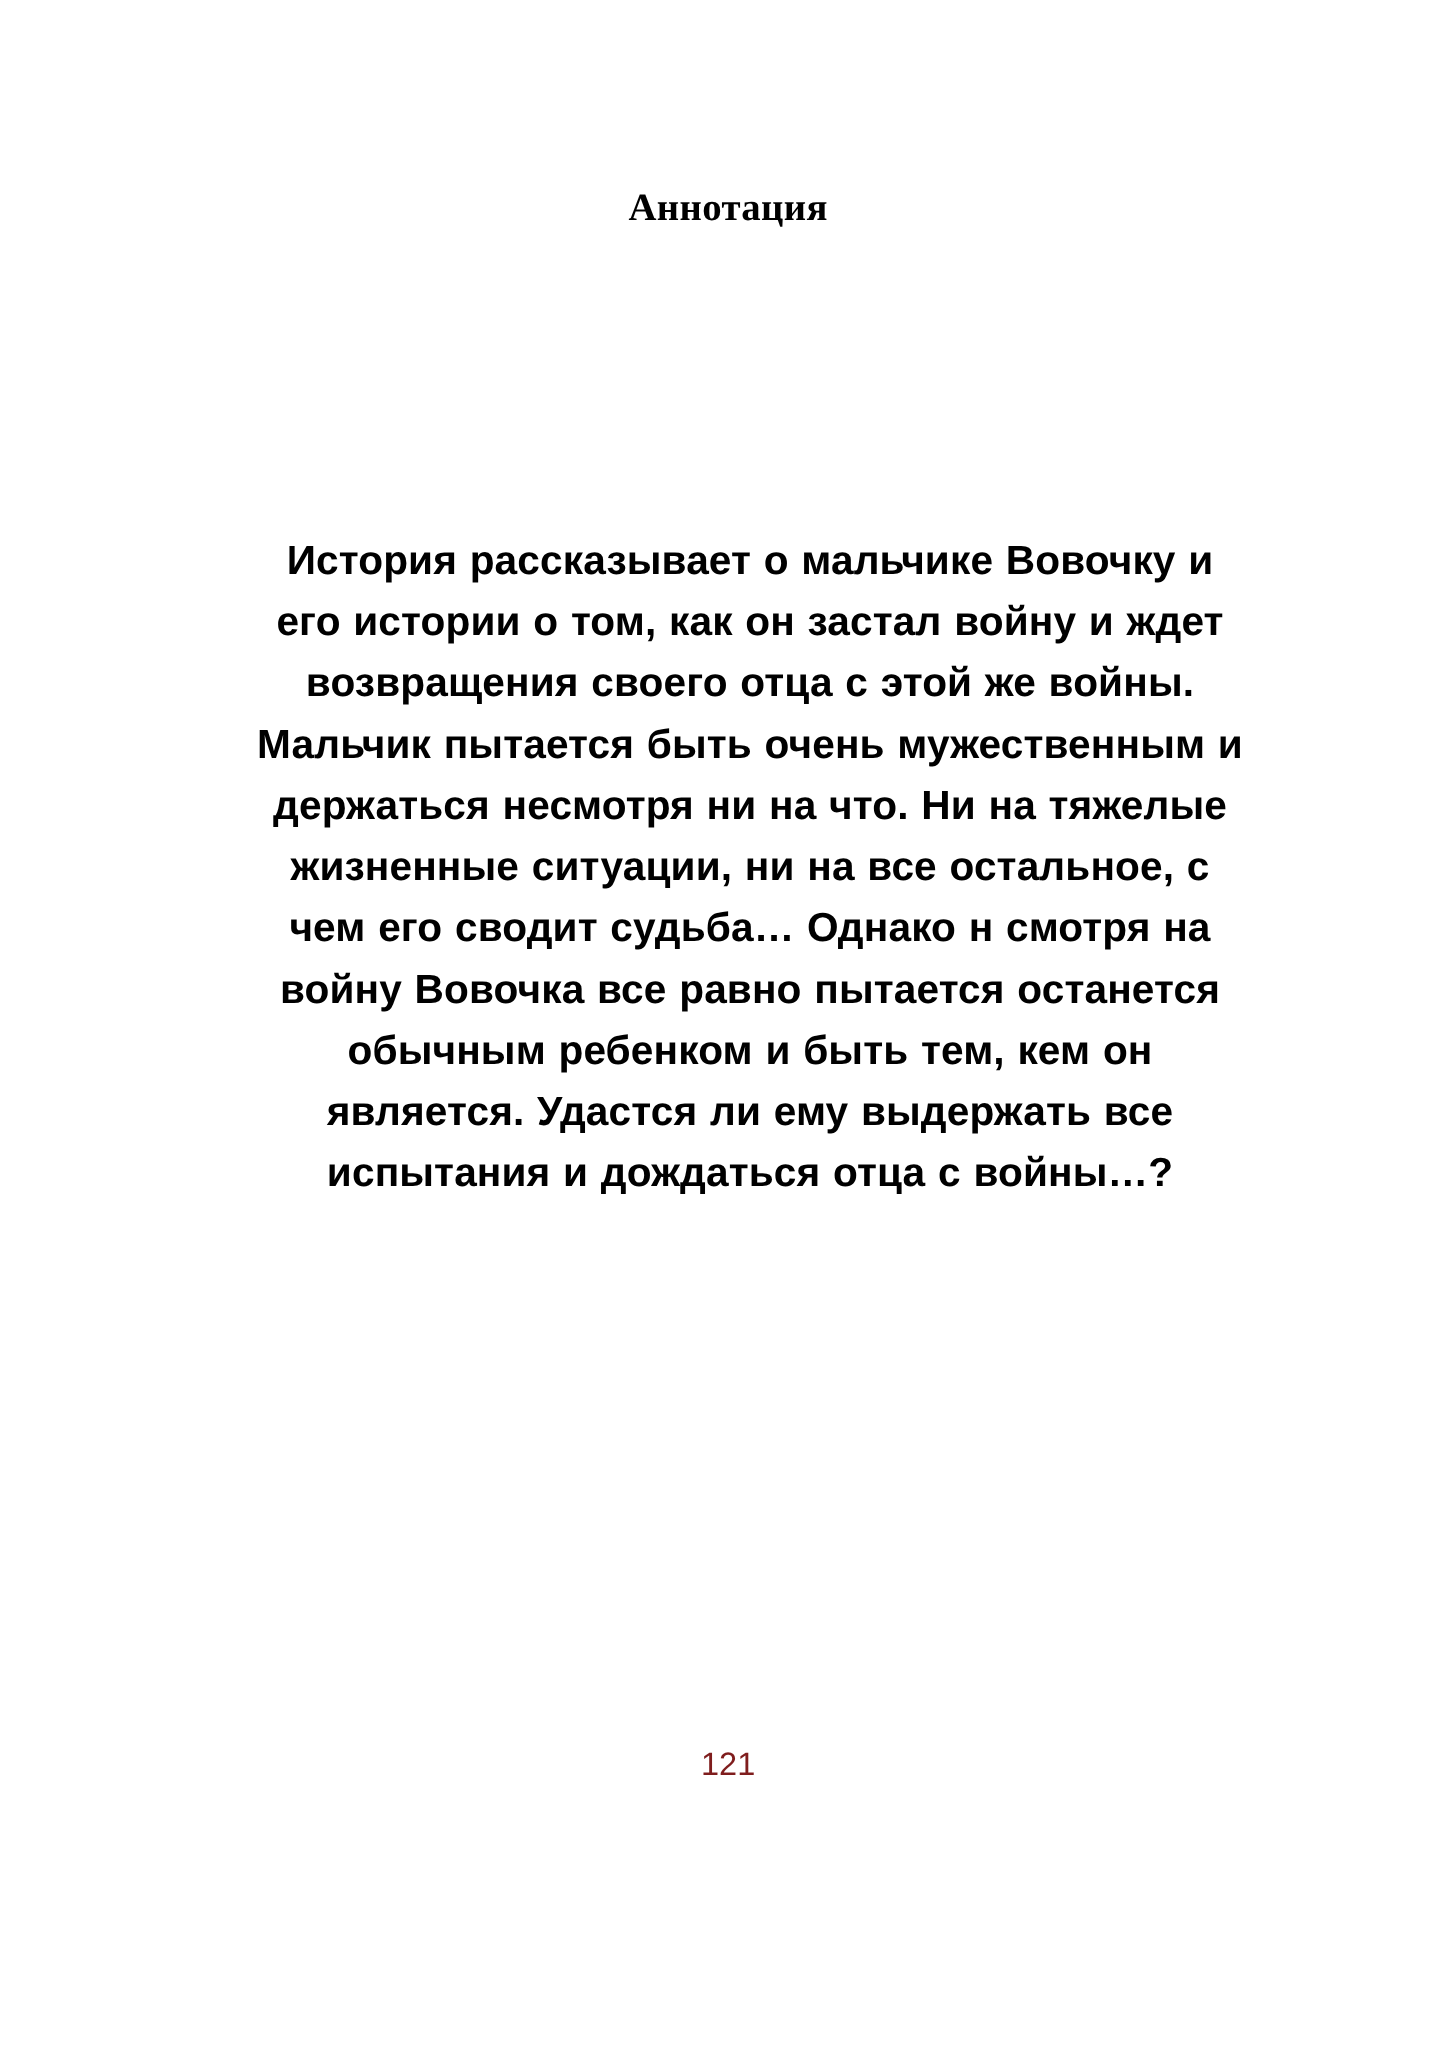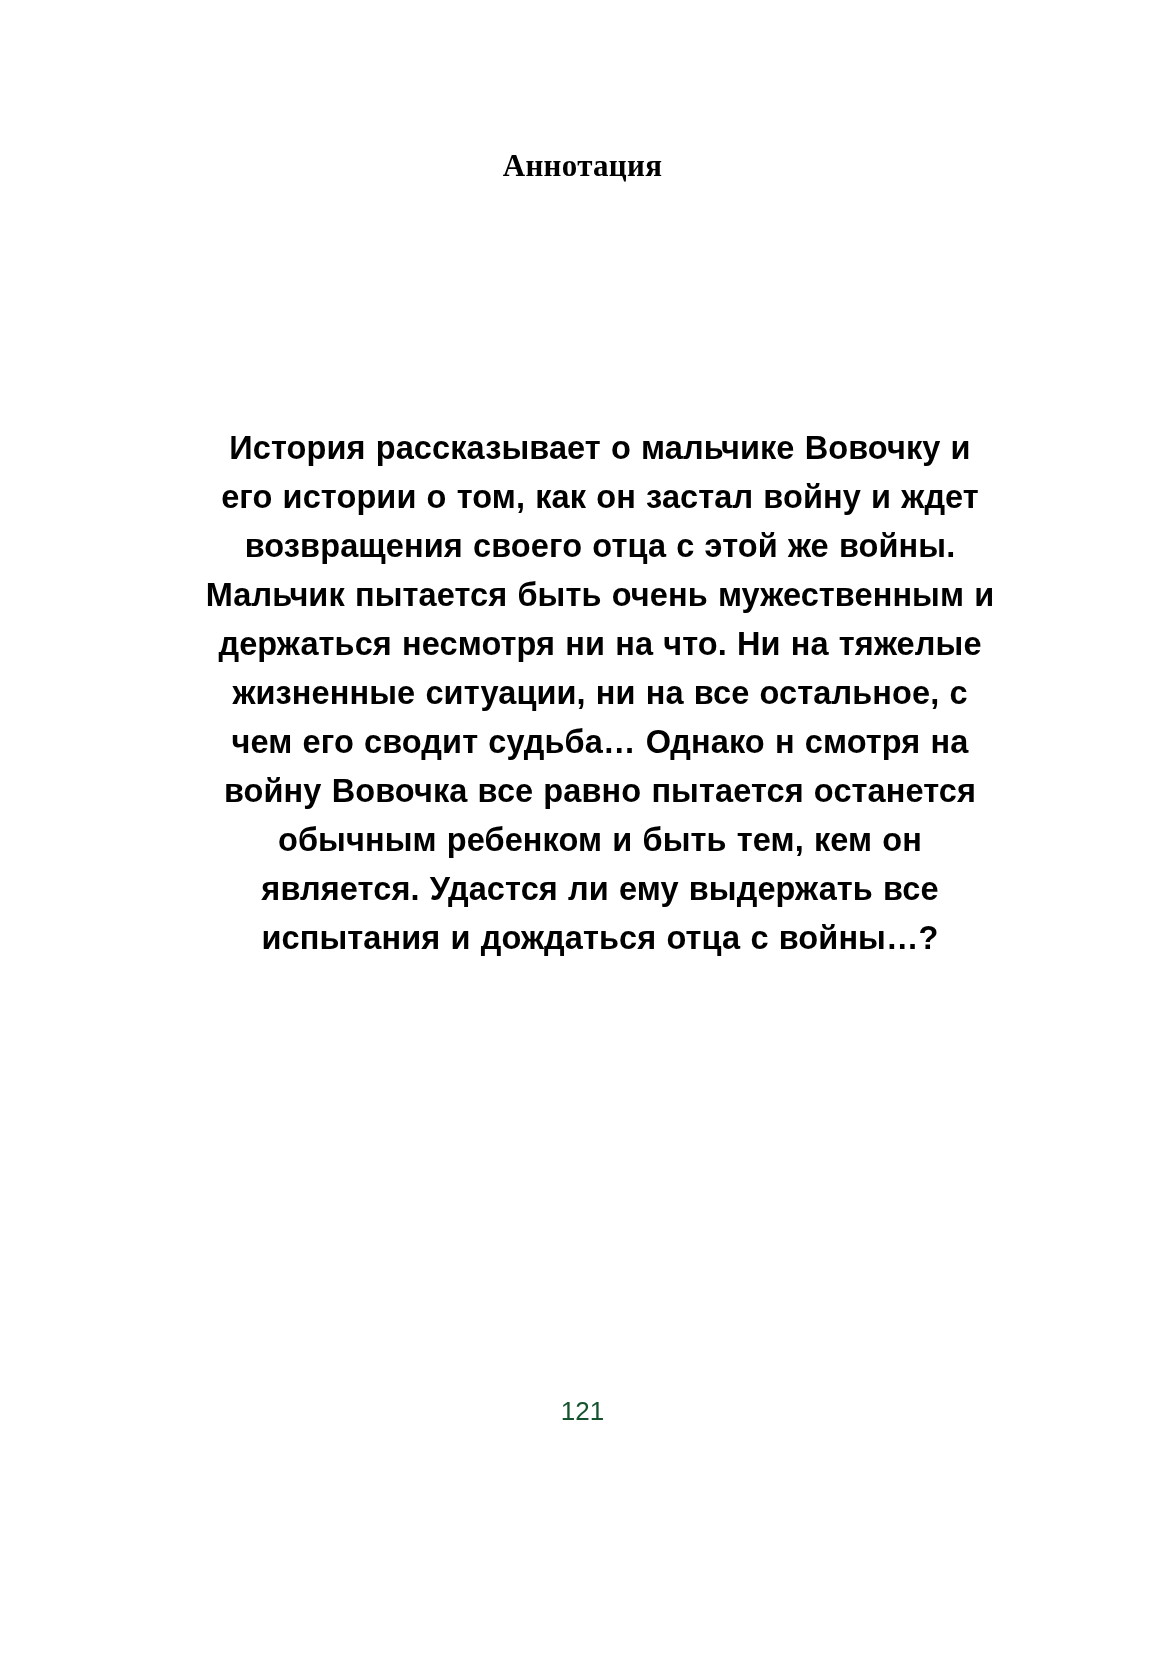--- a/index.html
+++ b/index.html
@@ -43,21 +43,21 @@
   }
   .page-number {
     position: absolute;
     top: 1396px;
     left: 0;
     width: 1165px;
     text-align: center;
     font-family: "Liberation Sans", sans-serif;
     font-weight: normal;
     font-size: 26px;
-    color: #14532d;
+    color: #7f1d1d;
   }
 </style>
 </head>
 <body>
 
 <div class="page">
 
   <div class="page-title">Аннотация</div>
 
   <div class="body-block">История рассказывает о мальчике Вовочку и его истории о том, как он застал войну и ждет возвращения своего отца с этой же войны. Мальчик пытается быть очень мужественным и держаться несмотря ни на что. Ни на тяжелые жизненные ситуации, ни на все остальное, с чем его сводит судьба… Однако н смотря на войну Вовочка все равно пытается останется обычным ребенком и быть тем, кем он является. Удастся ли ему выдержать все испытания и дождаться отца с войны…?</div>

